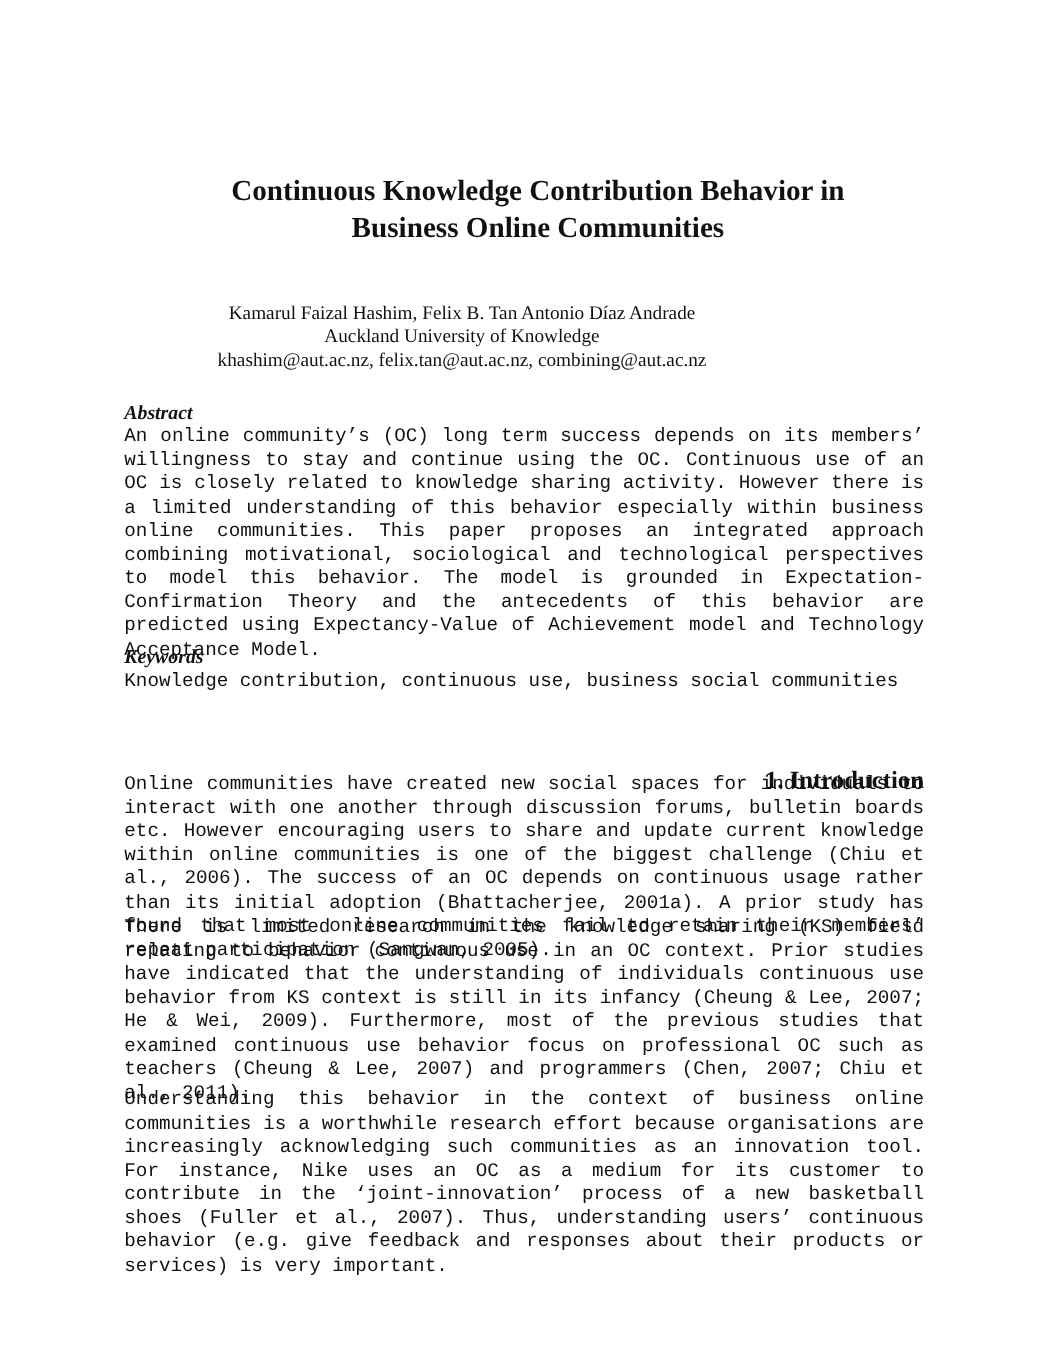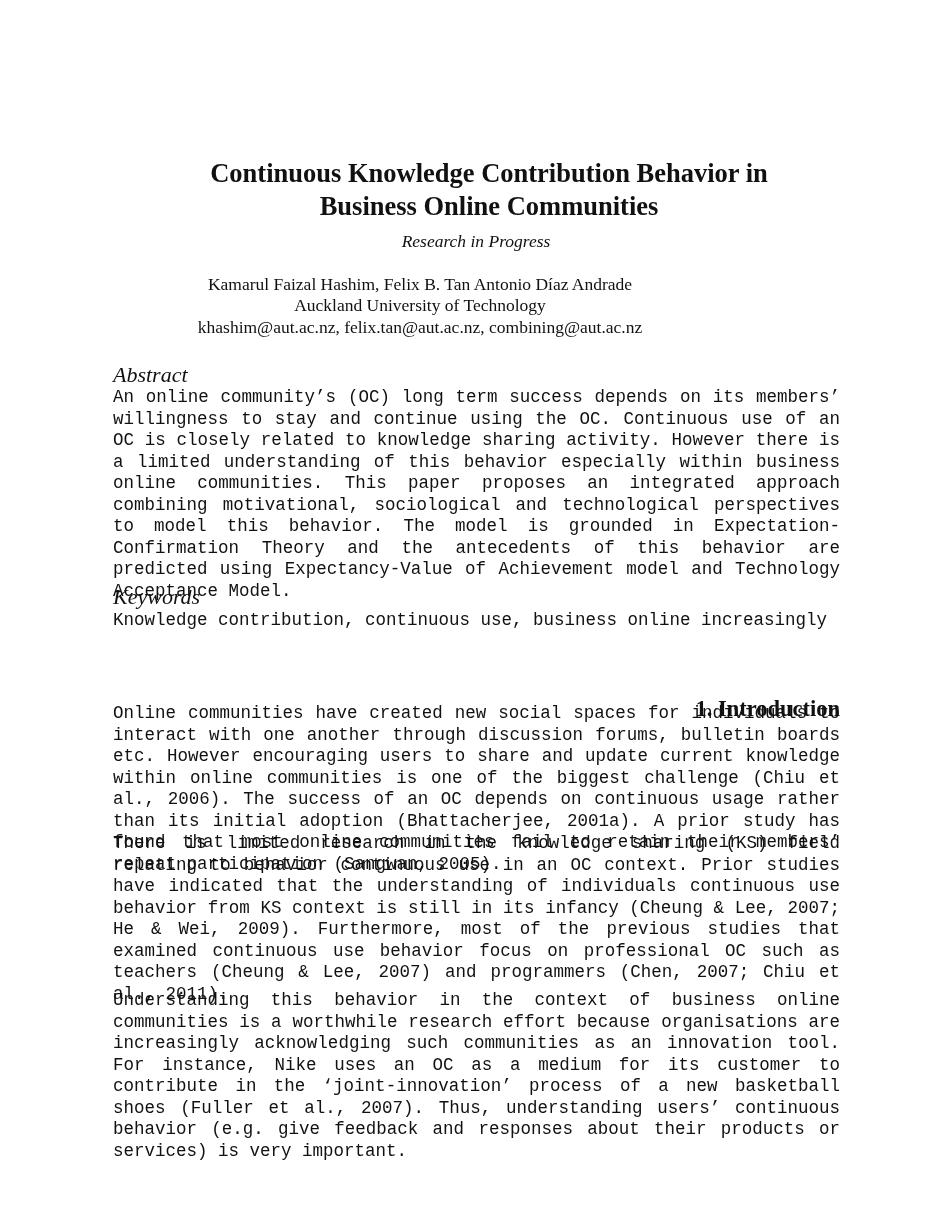--- a/index.html
+++ b/index.html
@@ -8,21 +8,21 @@
   .page { position: absolute; left: 0; top: 0; width: 952px; height: 1232px; }
   .title { position: absolute; left: 0; width: 952px; top: 144px; text-align: center;
            font-weight: bold; font-size: 26.5px; line-height: 33px; margin: 13px; }
   .title span { display: block; }
   .subtitle { position: absolute; left: 0; width: 952px; top: 231px; text-align: center;
               font-style: italic; font-size: 17.5px; line-height: 21px; margin: 0; }
   .authors { position: absolute; left: 0; width: 840px; top: 274px; text-align: center;
              font-size: 17.5px; line-height: 21.3px; margin: 0; }
   .authors span { display: block; }
   .col { position: absolute; left: 113px; width: 727px; }
-  .h-ital { font-weight: normal; font-style: italic; font-size: 22px; line-height: 26px; margin: 0; }
+  .h-ital { font-weight: bold; font-style: italic; font-size: 18px; line-height: 26px; margin: 0; }
   .h-sec { font-weight: bold; font-size: 22.5px; line-height: 26px; margin: 0; }
   .para { font-size: 17.5px; line-height: 21.5px; margin: 0; text-align: justify; font-family: Liberation Mono, monospace; }
   .para.last { text-align-last: left; }
   #abstract-h { top: 362px; }
   #abstract-p { top: 387px; }
   #keywords-h { top: 584px; }
   #keywords-p { top: 610px; }
   #intro-h { top: 696px; text-align: right; }
   #intro-p1 { top: 703px; }
   #intro-p2 { top: 833px; }
@@ -31,32 +31,31 @@
 </head>
 <body>
 
 <div class="page">
 
   <h1 class="title">
     <span>Continuous Knowledge Contribution Behavior in</span>
     <span>Business Online Communities</span>
   </h1>
 
-  <p class="subtitle">Research in Progress</p>
 
   <div class="authors">
     <span>Kamarul Faizal Hashim, Felix B. Tan Antonio Díaz Andrade</span>
-    <span>Auckland University of Technology</span>
+    <span>Auckland University of Knowledge</span>
     <span>khashim@aut.ac.nz, felix.tan@aut.ac.nz, combining@aut.ac.nz</span>
   </div>
 
   <h2 id="abstract-h" class="col h-ital">Abstract</h2>
   <p id="abstract-p" class="col para last">An online community’s (OC) long term success depends on its members’ willingness to stay and continue using the OC. Continuous use of an OC is closely related to knowledge sharing activity. However there is a limited understanding of this behavior especially within business online communities. This paper proposes an integrated approach combining motivational, sociological and technological perspectives to model this behavior.  The model is grounded in Expectation-Confirmation Theory and the antecedents of this behavior are predicted using Expectancy-Value of Achievement model and Technology Acceptance Model.</p>
 
   <h2 id="keywords-h" class="col h-ital">Keywords</h2>
-  <p id="keywords-p" class="col para last">Knowledge contribution, continuous use, business online increasingly</p>
+  <p id="keywords-p" class="col para last">Knowledge contribution, continuous use, business social communities</p>
 
   <h2 id="intro-h" class="col h-sec">1. Introduction</h2>
   <p id="intro-p1" class="col para last">Online communities have created new social spaces for individuals to interact with one another through discussion forums, bulletin boards etc. However encouraging users to share and update current knowledge within online communities is one of the biggest challenge (Chiu et al., 2006). The success of an OC depends on continuous usage rather than its initial adoption (Bhattacherjee, 2001a). A prior study has found that most online communities fail to retain their members’ repeat participation (Sangwan, 2005).</p>
   <p id="intro-p2" class="col para last">There is limited research in the knowledge sharing (KS) field relating to behavior continuous use in an OC context. Prior studies have indicated that the understanding of individuals continuous use behavior from KS context is still in its infancy (Cheung &amp; Lee, 2007; He &amp; Wei, 2009). Furthermore, most of the previous studies that examined continuous use behavior focus on professional OC such as teachers (Cheung &amp; Lee, 2007) and programmers (Chen, 2007; Chiu et al., 2011).</p>
   <p id="intro-p3" class="col para last">Understanding this behavior in the context of business online communities is a worthwhile research effort because organisations are increasingly acknowledging such communities as an innovation tool. For instance, Nike uses an OC as a medium for its customer to contribute in the ‘joint-innovation’ process of a new basketball shoes (Fuller et al., 2007). Thus, understanding users’ continuous behavior (e.g. give feedback and responses about their products or services) is very important.</p>
 
 </div>
 
 </body></html>

